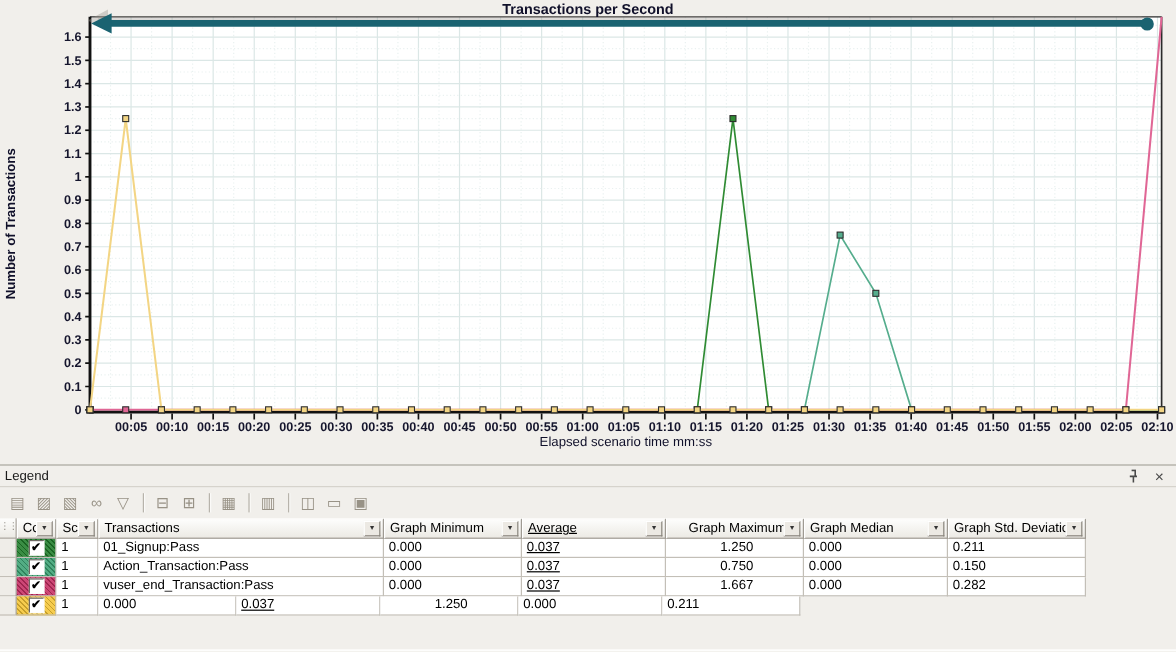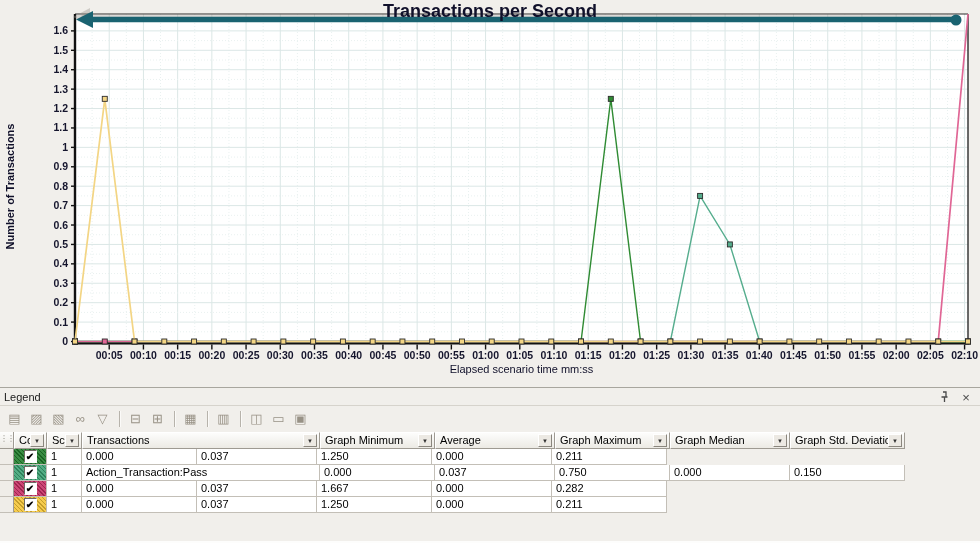--- a/index.html
+++ b/index.html
@@ -3,21 +3,21 @@
 <meta charset="utf-8">
 <style>
   html,body{margin:0;padding:0;background:#f1efeb;}
   *{box-sizing:border-box;}
   .screen{position:relative;width:980px;height:543px;background:#f1efeb;
           font-family:"Liberation Sans",sans-serif;overflow:hidden;}
 
   
   .chart-region{position:absolute;left:0;top:0;width:980px;height:386px;}
   .chart-title{position:absolute;left:0;top:1px;width:980px;height:13px;
-               text-align:center;font-size:18px;font-weight:bold;color:#10102a;}
+               text-align:center;font-size:12px;font-weight:bold;color:#10102a;}
   #plot-svg{position:absolute;left:0;top:0;}
   .y-axis-title{position:absolute;left:-69px;top:179px;width:160px;height:15px;
                 transform:rotate(-90deg);text-align:center;
                 font-size:11px;font-weight:bold;color:#10102a;}
   .x-axis-title{position:absolute;left:63px;top:363px;width:917px;height:14px;
                 text-align:center;font-size:11px;font-weight:normal;color:#10102a;}
 
   
   .legend-panel{position:absolute;left:0;top:387px;width:980px;height:156px;
                 border-top:1px solid #a8a69e;background:#f1efeb;
@@ -47,22 +47,22 @@
         padding:1px 0 0 4px;white-space:nowrap;overflow:hidden;}
   .gripcell{background:#efede8;border-right:1px solid #9e9a92;border-bottom:1px solid #c3bfb7;}
   .grip-h{background:linear-gradient(#fdfdfc,#eceae4);border-right:1px solid #9e9a92;
           border-bottom:1px solid #9e9a92;color:#8a867e;font-size:8px;text-align:center;
           padding-top:2px;letter-spacing:-1px;}
   .c-grip{width:14px;flex:none;}
   .c-col{width:33px;flex:none;}
   .c-sca{width:35px;flex:none;}
   .c-meas{width:238px;flex:none;}
   .c-min{width:115px;flex:none;}
-  .c-avg{width:120px;flex:none;}
-  .c-max{width:115px;flex:none;}
+  .c-avg{width:120px;flex:none;text-decoration:underline;}
+  .c-max{width:115px;flex:none;text-align:center;}
   .c-med{width:120px;flex:none;}
   .c-std{width:115px;flex:none;}
   .swatch{display:flex;align-items:center;justify-content:center;padding:0;
           background-image:repeating-linear-gradient(45deg,rgba(0,0,0,.20) 0 1px,rgba(255,255,255,.12) 1px 3px);}
   .checkbox{width:13px;height:13px;background:#fff;border:1px solid;
             border-color:#6e6a64 #fdfdfc #fdfdfc #6e6a64;
             font-size:10px;line-height:11px;text-align:center;color:#000;font-weight:bold;}
 </style>
 </head>
 <body>
@@ -368,20 +368,21 @@
         <div class="hcell c-med"><span>Graph Median</span><span class="dd">▼</span></div>
         <div class="hcell c-std"><span>Graph Std. Deviatior</span><span class="dd">▼</span></div>
       </div>
 
       <div class="lt-row">
         <div class="gripcell c-grip"></div>
         <div class="cell swatch c-col" style="background-color: rgb(31, 125, 42);">
             <span class="checkbox">✔</span>
           </div>
         <div class="cell c-sca">1</div>
+        <div class="cell c-meas">01_Signup:Pass</div>
         <div class="cell c-min">0.000</div>
         <div class="cell c-avg">0.037</div>
         <div class="cell c-max">1.250</div>
         <div class="cell c-med">0.000</div>
         <div class="cell c-std">0.211</div>
       </div>
 
       <div class="lt-row">
         <div class="gripcell c-grip"></div>
         <div class="cell swatch c-col" style="background-color: rgb(59, 162, 115);">
@@ -395,20 +396,21 @@
         <div class="cell c-med">0.000</div>
         <div class="cell c-std">0.150</div>
       </div>
 
       <div class="lt-row">
         <div class="gripcell c-grip"></div>
         <div class="cell swatch c-col" style="background-color: rgb(198, 46, 99);">
             <span class="checkbox">✔</span>
           </div>
         <div class="cell c-sca">1</div>
+        <div class="cell c-meas">vuser_end_Transaction:Pass</div>
         <div class="cell c-min">0.000</div>
         <div class="cell c-avg">0.037</div>
         <div class="cell c-max">1.667</div>
         <div class="cell c-med">0.000</div>
         <div class="cell c-std">0.282</div>
       </div>
 
       <div class="lt-row">
         <div class="gripcell c-grip"></div>
         <div class="cell swatch c-col" style="background-color: rgb(245, 197, 54);">

